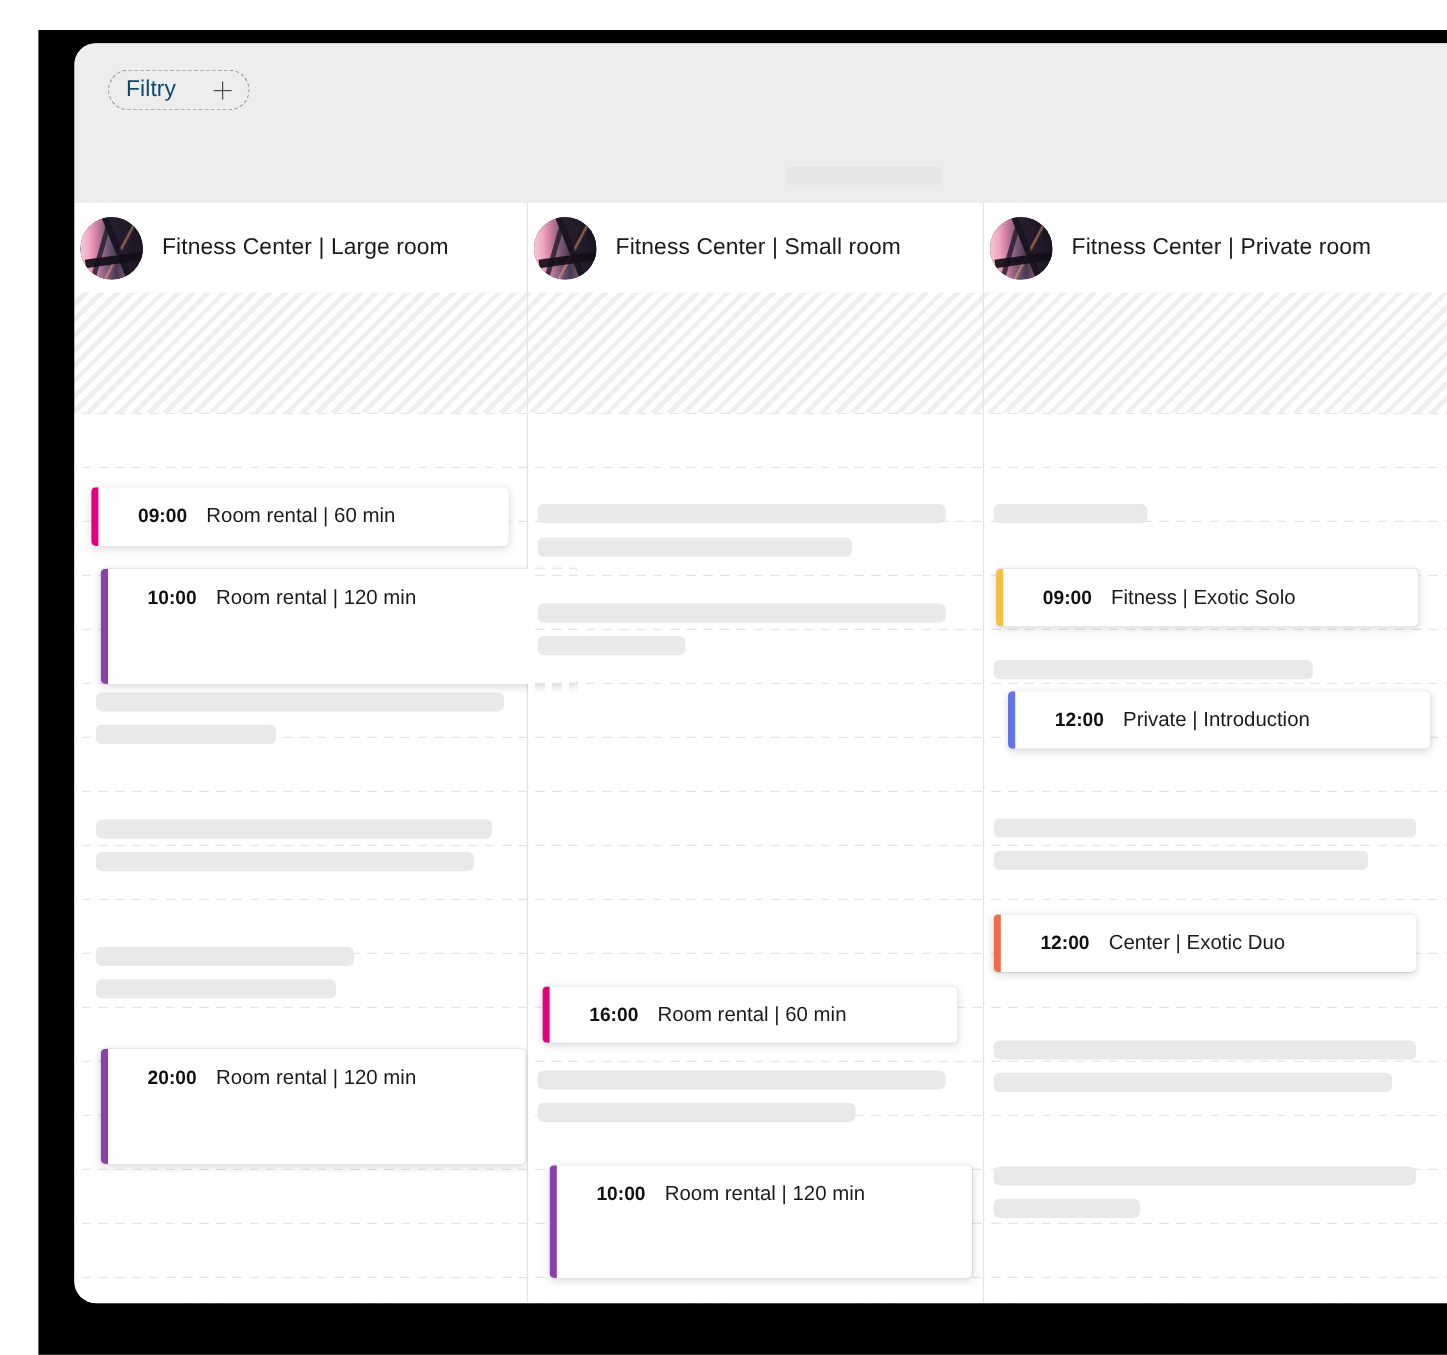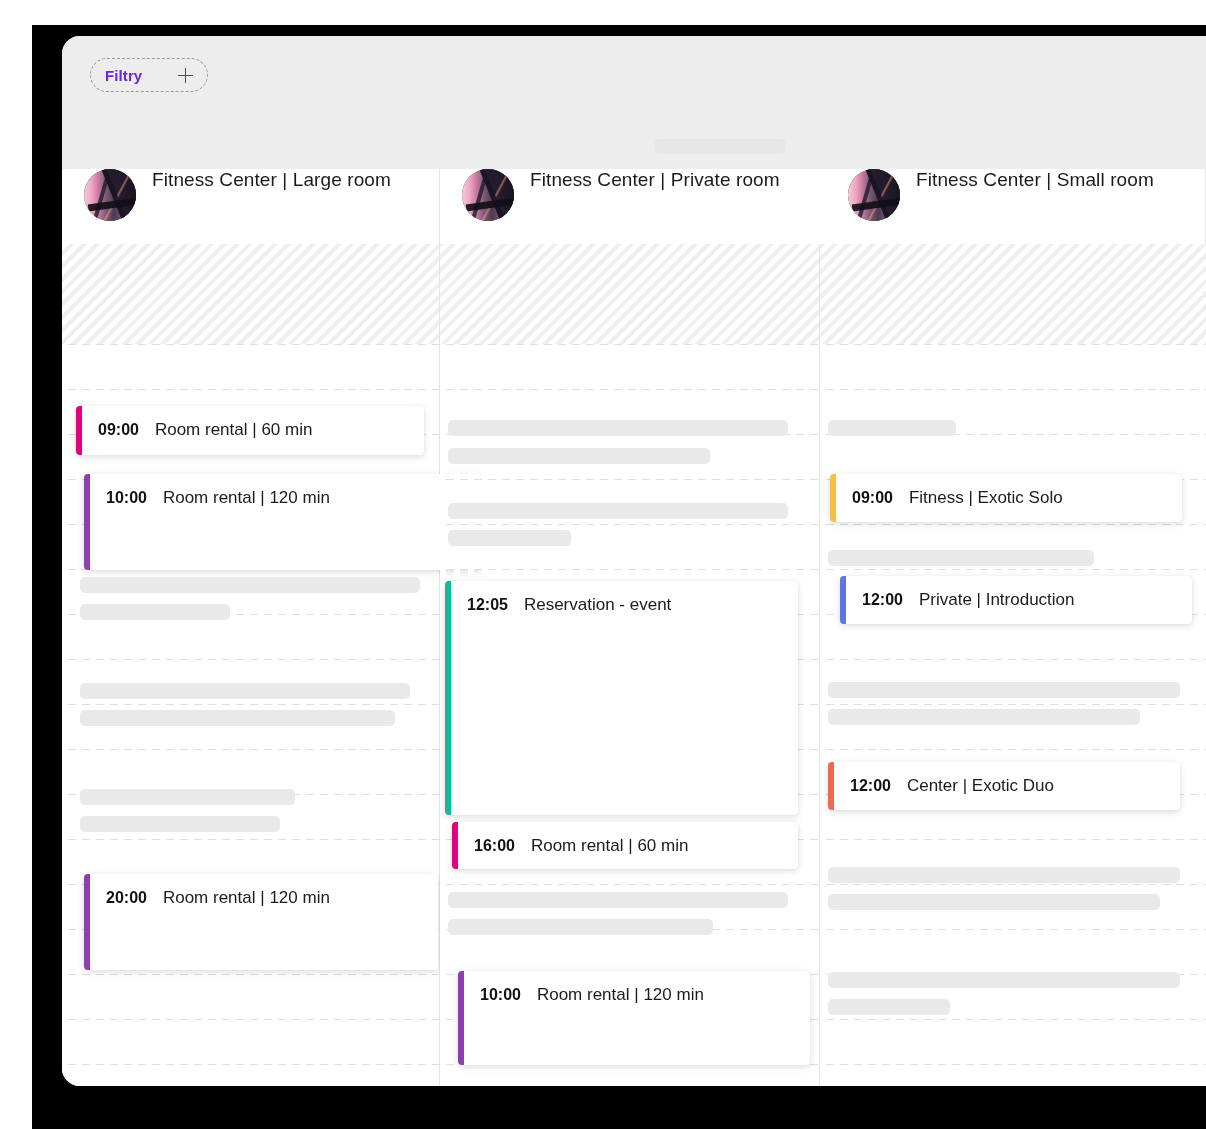--- a/index.html
+++ b/index.html
@@ -54,24 +54,23 @@
     border-radius: 18px;
     background: transparent;
     display: flex;
     align-items: center;
     justify-content: space-between;
     padding: 0 14px;
     box-sizing: border-box;
     cursor: pointer;
   }
   #filter-chip .chip-label {
-    font-size: 15px;
-    color: #6d28d9;
+    font-size: 19px;
+    color: #0c4a6e;
     letter-spacing: .1px;
-    font-weight: bold;
   }
   .plus-icon {
     position: relative;
     width: 15px;
     height: 15px;
     flex: 0 0 15px;
   }
   .plus-icon::before, .plus-icon::after {
     content: "";
     position: absolute;
@@ -97,23 +96,24 @@
     top: 133px;
     width: 100%;
     height: 75px;
     background: #ffffff;
     display: flex;
   }
   .col-header {
     position: relative;
     height: 100%;
     display: flex;
+    align-items: center;
     box-sizing: border-box;
     border-right: 1px solid #e4e4e4;
-    padding-left: 22px;
+    padding-left: 5px;
     overflow: hidden;
   }
   .col-header.c1 { width: 378px; }
   .col-header.c2 { width: 380px; }
   .col-header.c3 { width: 386px; border-right: none; }
 
   .avatar {
     width: 52px;
     height: 52px;
     border-radius: 50%;
@@ -227,21 +227,21 @@
     cursor: pointer;
   }
   .event .accent {
     width: 6px;
     flex: 0 0 6px;
     align-self: stretch;
   }
   .event .ev-body {
     display: flex;
     align-items: baseline;
-    padding: 14px 0 0 16px;
+    padding: 14px 0 0 33px;
     white-space: nowrap;
   }
   .event .ev-time {
     font-size: 16px;
     font-weight: bold;
     color: #111111;
   }
   .event .ev-title {
     font-size: 17px;
     color: #1b1b1b;
@@ -266,37 +266,37 @@
   <div id="header-row">
     <div class="col-header c1">
       <div class="avatar">
         <div class="gym"></div>
           <div class="bar-a"></div>
           <div class="bar-b"></div>
           <div class="bar-c"></div>
       </div>
       <span class="col-title">Fitness Center | Large room</span>
     </div>
+    <div class="col-header c2">
+      <div class="avatar">
+        <div class="gym"></div>
+          <div class="bar-a"></div>
+          <div class="bar-b"></div>
+          <div class="bar-c"></div>
+      </div>
+      <span class="col-title">Fitness Center | Small room</span>
+    </div>
     <div class="col-header c3">
       <div class="avatar">
         <div class="gym"></div>
           <div class="bar-a"></div>
           <div class="bar-b"></div>
           <div class="bar-c"></div>
       </div>
       <span class="col-title">Fitness Center | Private room</span>
-    </div>
-    <div class="col-header c2">
-      <div class="avatar">
-        <div class="gym"></div>
-          <div class="bar-a"></div>
-          <div class="bar-b"></div>
-          <div class="bar-c"></div>
-      </div>
-      <span class="col-title">Fitness Center | Small room</span>
     </div>
   </div>
 
   <div id="allday-row">
     <div class="allday-cell c1"></div>
     <div class="allday-cell c2"></div>
     <div class="allday-cell c3"></div>
   </div>
 
   <div id="grid-body">
@@ -338,27 +338,20 @@
 
     <div class="grid-col c2">
       <div class="col-inner">
         <div class="skel" style="left:8px; top:76px; width:340px;"></div>
         <div class="skel" style="left:8px; top:104px; width:262px;"></div>
         <div class="skel" style="left:8px; top:159px; width:340px;"></div>
         <div class="skel" style="left:8px; top:186px; width:123px;"></div>
         <div class="skel" style="left:8px; top:548px; width:340px;"></div>
         <div class="skel" style="left:8px; top:575px; width:265px;"></div>
 
-        <div class="event" style="left:5px; top:237px; width:353px; height:234px;">
-          <span class="accent" style="background:#14b89a;"></span>
-          <span class="ev-body">
-            <span class="ev-time">12:05</span>
-            <span class="ev-title">Reservation - event</span>
-          </span>
-        </div>
 
         <div class="event" style="left:12px; top:478px; width:346px; height:47px;">
           <span class="accent" style="background:#e3007e;"></span>
           <span class="ev-body">
             <span class="ev-time">16:00</span>
             <span class="ev-title">Room rental | 60 min</span>
           </span>
         </div>
 
         <div class="event" style="left:18px; top:627px; width:352px; height:94px;">

